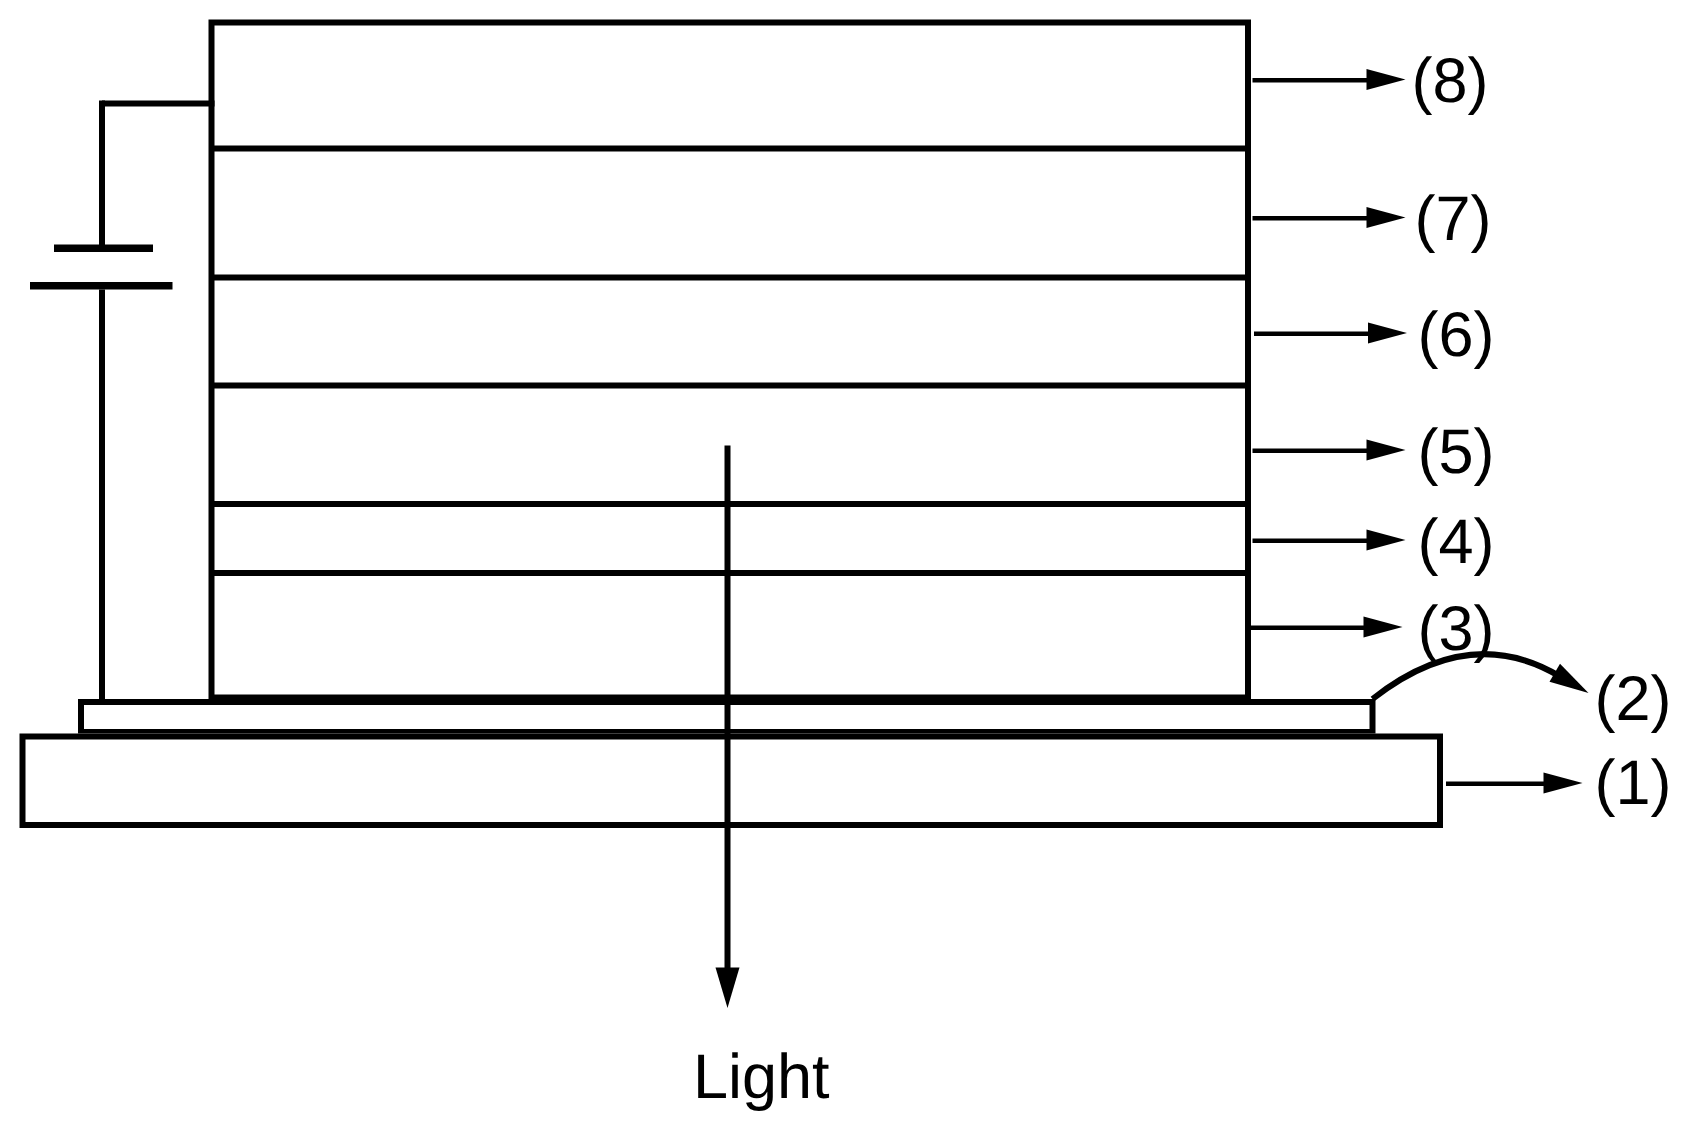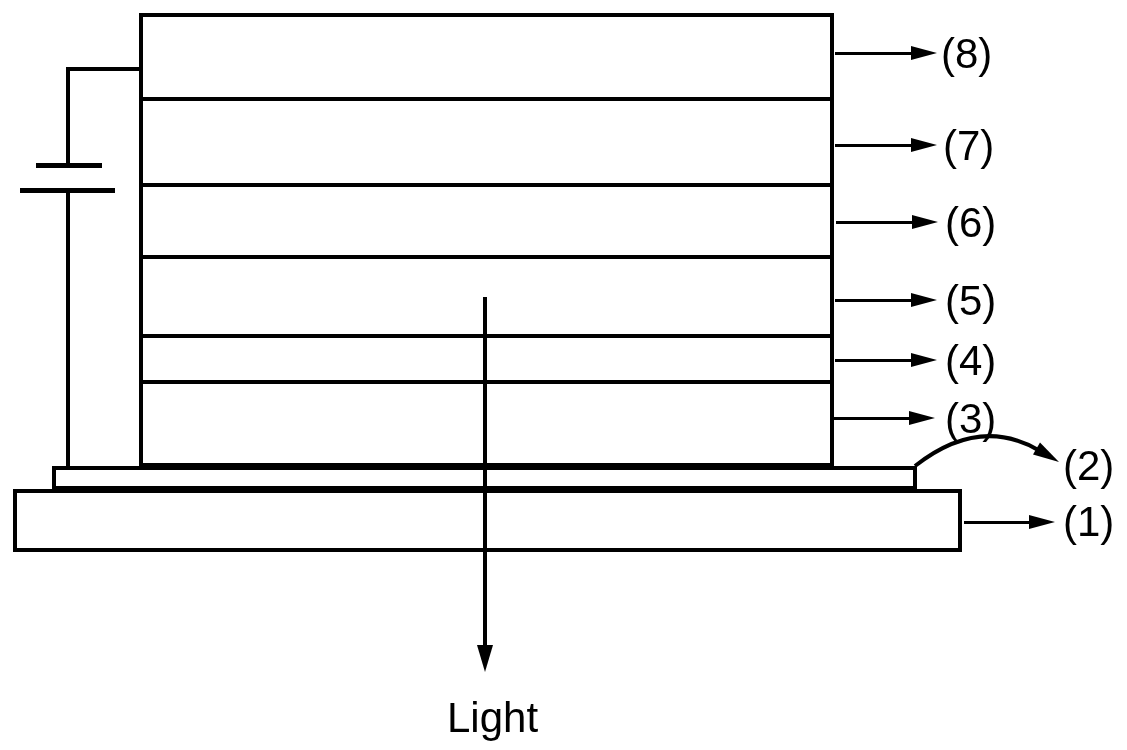--- a/index.html
+++ b/index.html
@@ -146,16 +146,16 @@
 
   <div>
     <div class="arrow-line" style="left:964px; top:521px; width:67px;"></div>
     <div class="arrow-head-right" style="left:1029px; top:515px;"></div>
     <span class="callout-label" style="left:1063px; top:501px;">(1)</span>
   </div>
 
   <div>
     <div class="vline" style="left:483px; top:297px; height:349px;"></div>
     <div class="arrow-head-down" style="left:477px; top:645px;"></div>
-    <span class="light-label" style="left:447px; top:697px;">Light</span>
+    <span class="light-label" style="left:462px; top:697px;">Light</span>
   </div>
 
 </div>
 
 </body></html>

